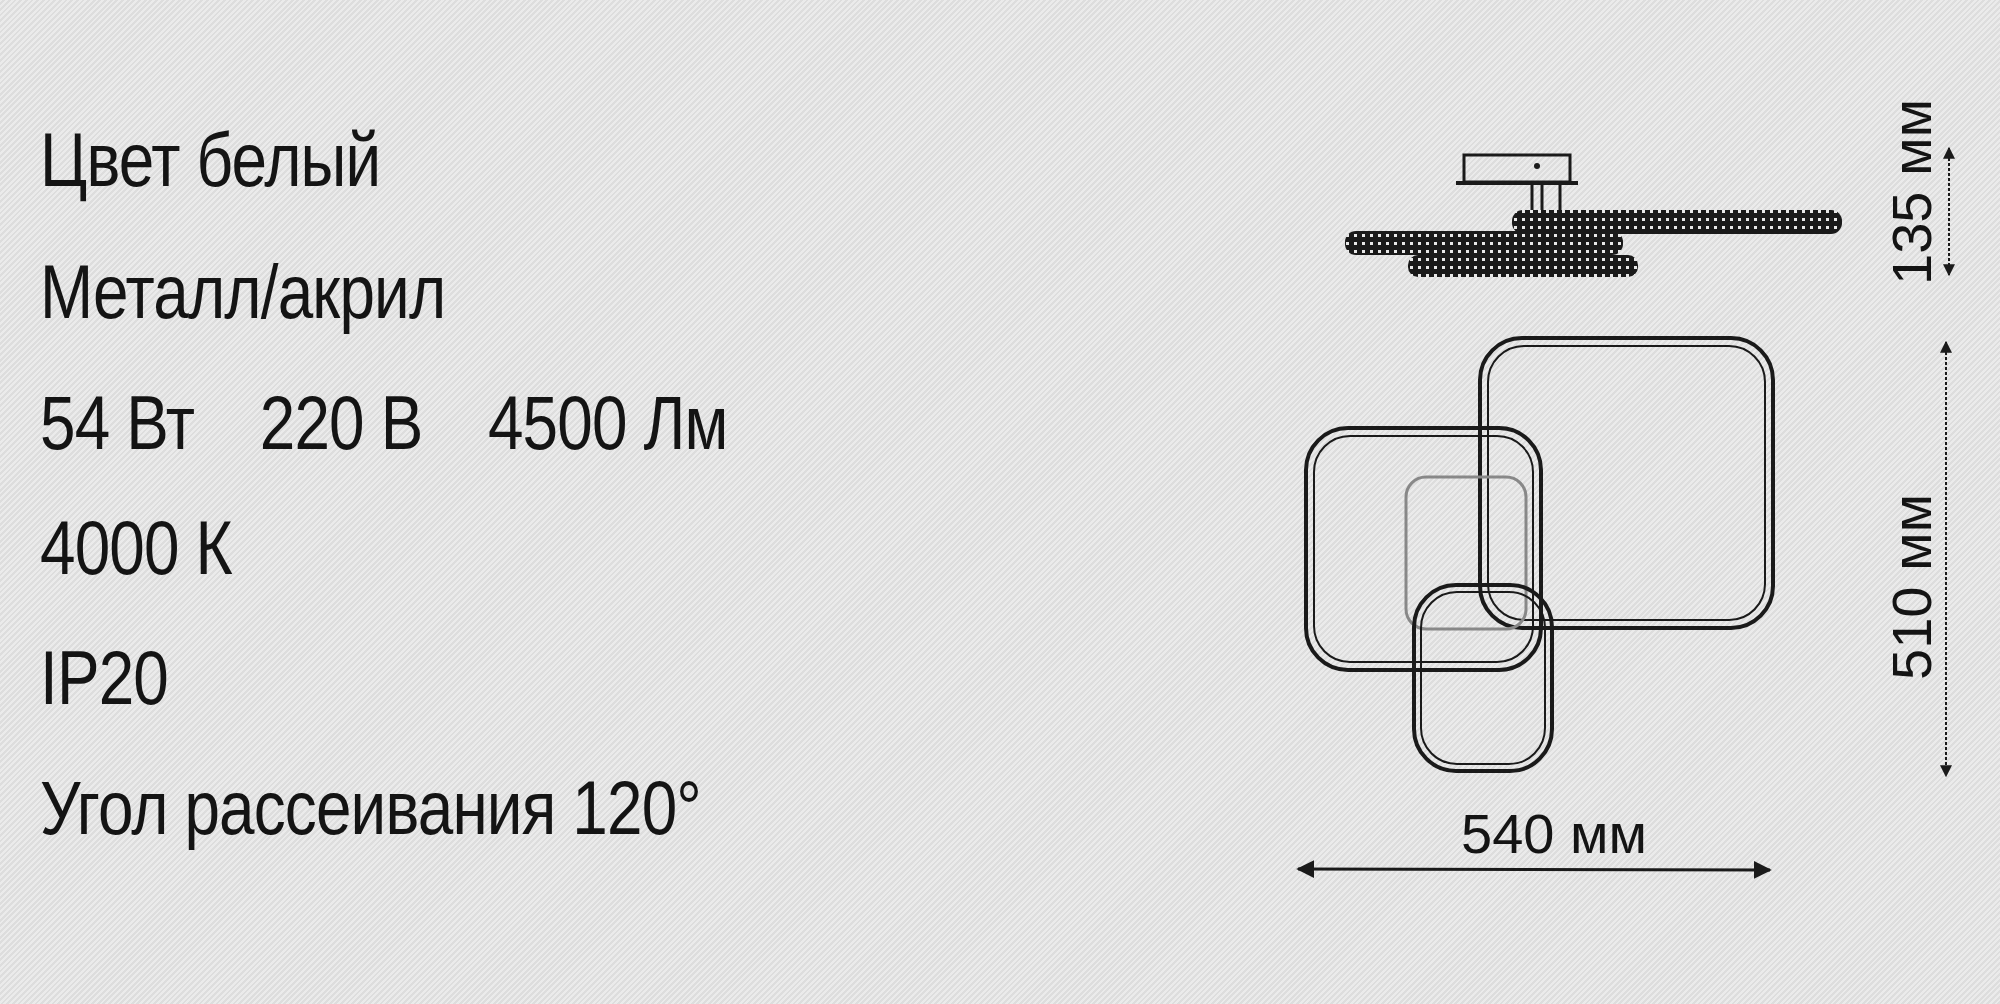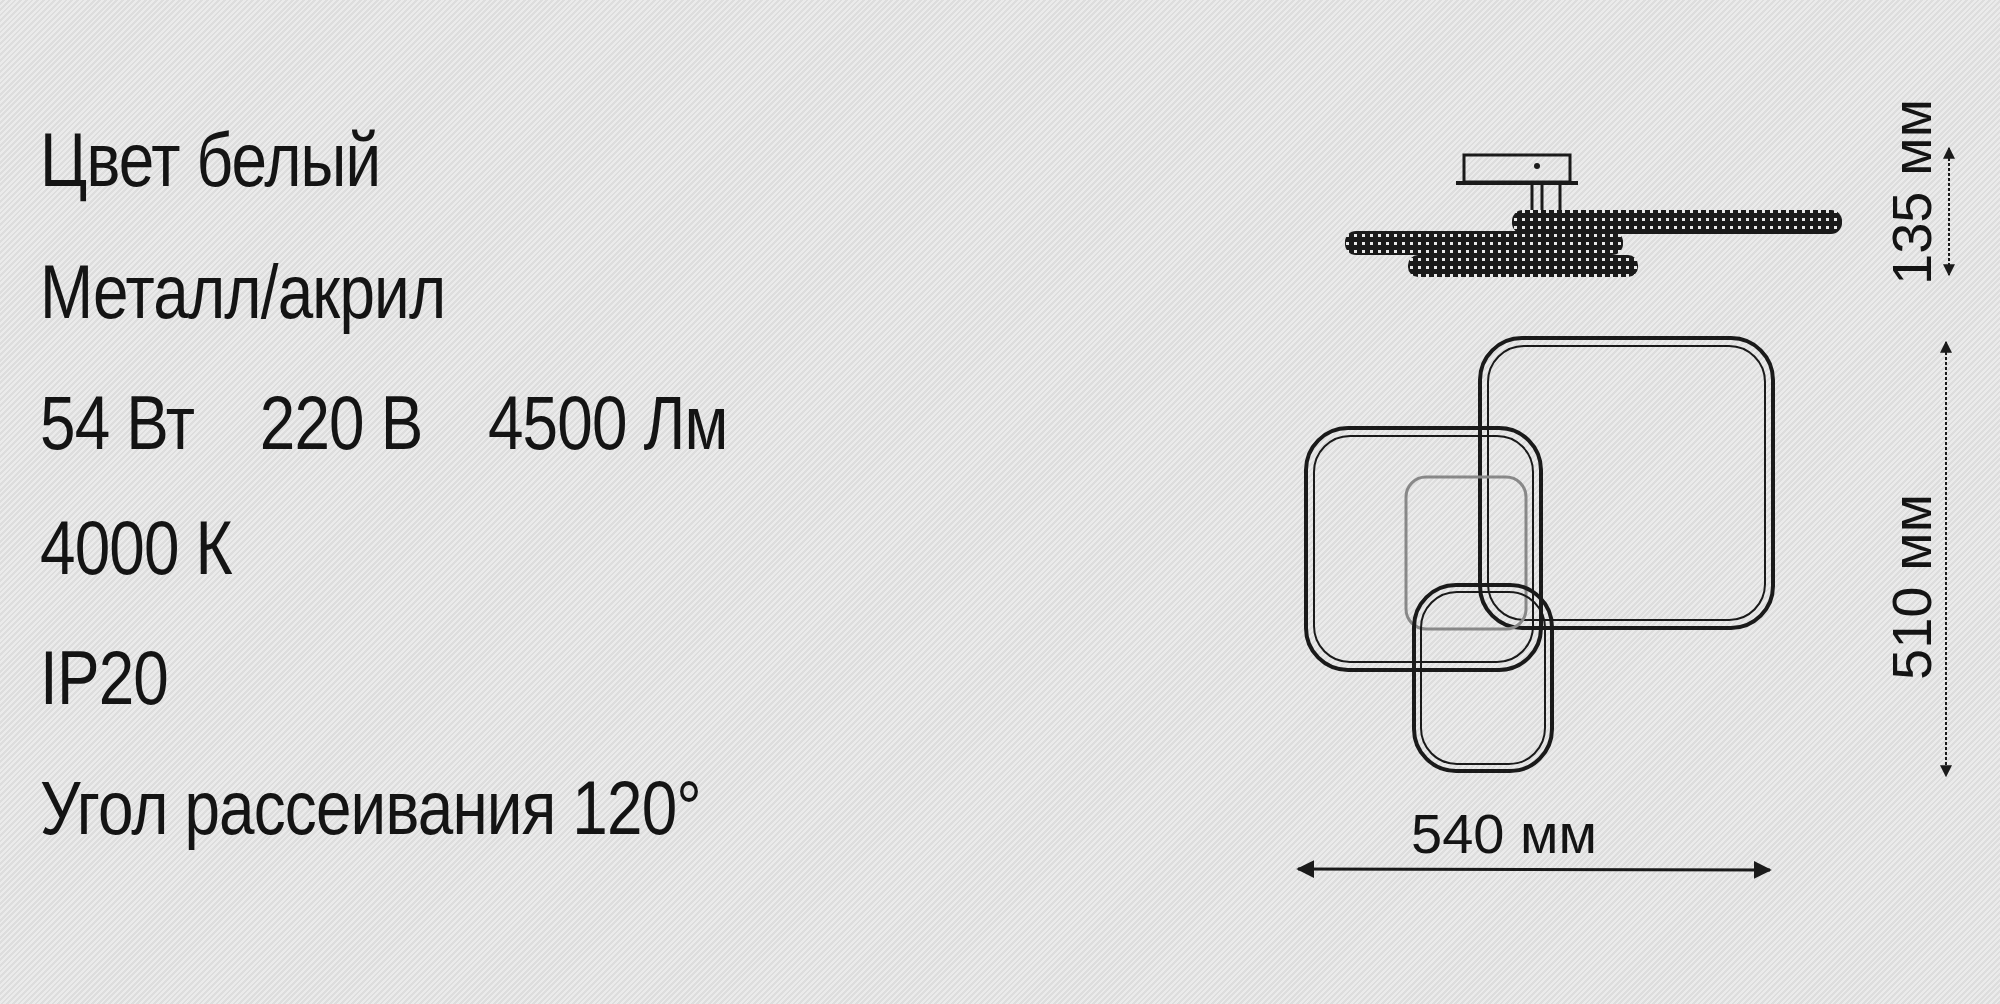--- a/index.html
+++ b/index.html
@@ -78,13 +78,13 @@
     </g>
   </g>
 
   <line x1="1949" y1="148" x2="1949" y2="275" stroke="#1a1a1a" stroke-width="2" stroke-dasharray="3 2" marker-start="url(#arrow)" marker-end="url(#arrow)"></line>
   <line x1="1946" y1="342" x2="1946" y2="776" stroke="#1a1a1a" stroke-width="2" stroke-dasharray="3 2" marker-start="url(#arrow)" marker-end="url(#arrow)"></line>
   <line x1="1298" y1="869" x2="1770" y2="870" stroke="#1a1a1a" stroke-width="3" marker-start="url(#arrow)" marker-end="url(#arrow)"></line>
 </svg>
 
 <div class="dim-label dim-v" style="left:1884px; top:285px;">135 мм</div>
 <div class="dim-label dim-v" style="left:1884px; top:680px;">510 мм</div>
-<div class="dim-label" style="left:1411px; top:806px;">540 мм</div>
+<div class="dim-label" style="left:1461px; top:806px;">540 мм</div>
 
 </body></html>

